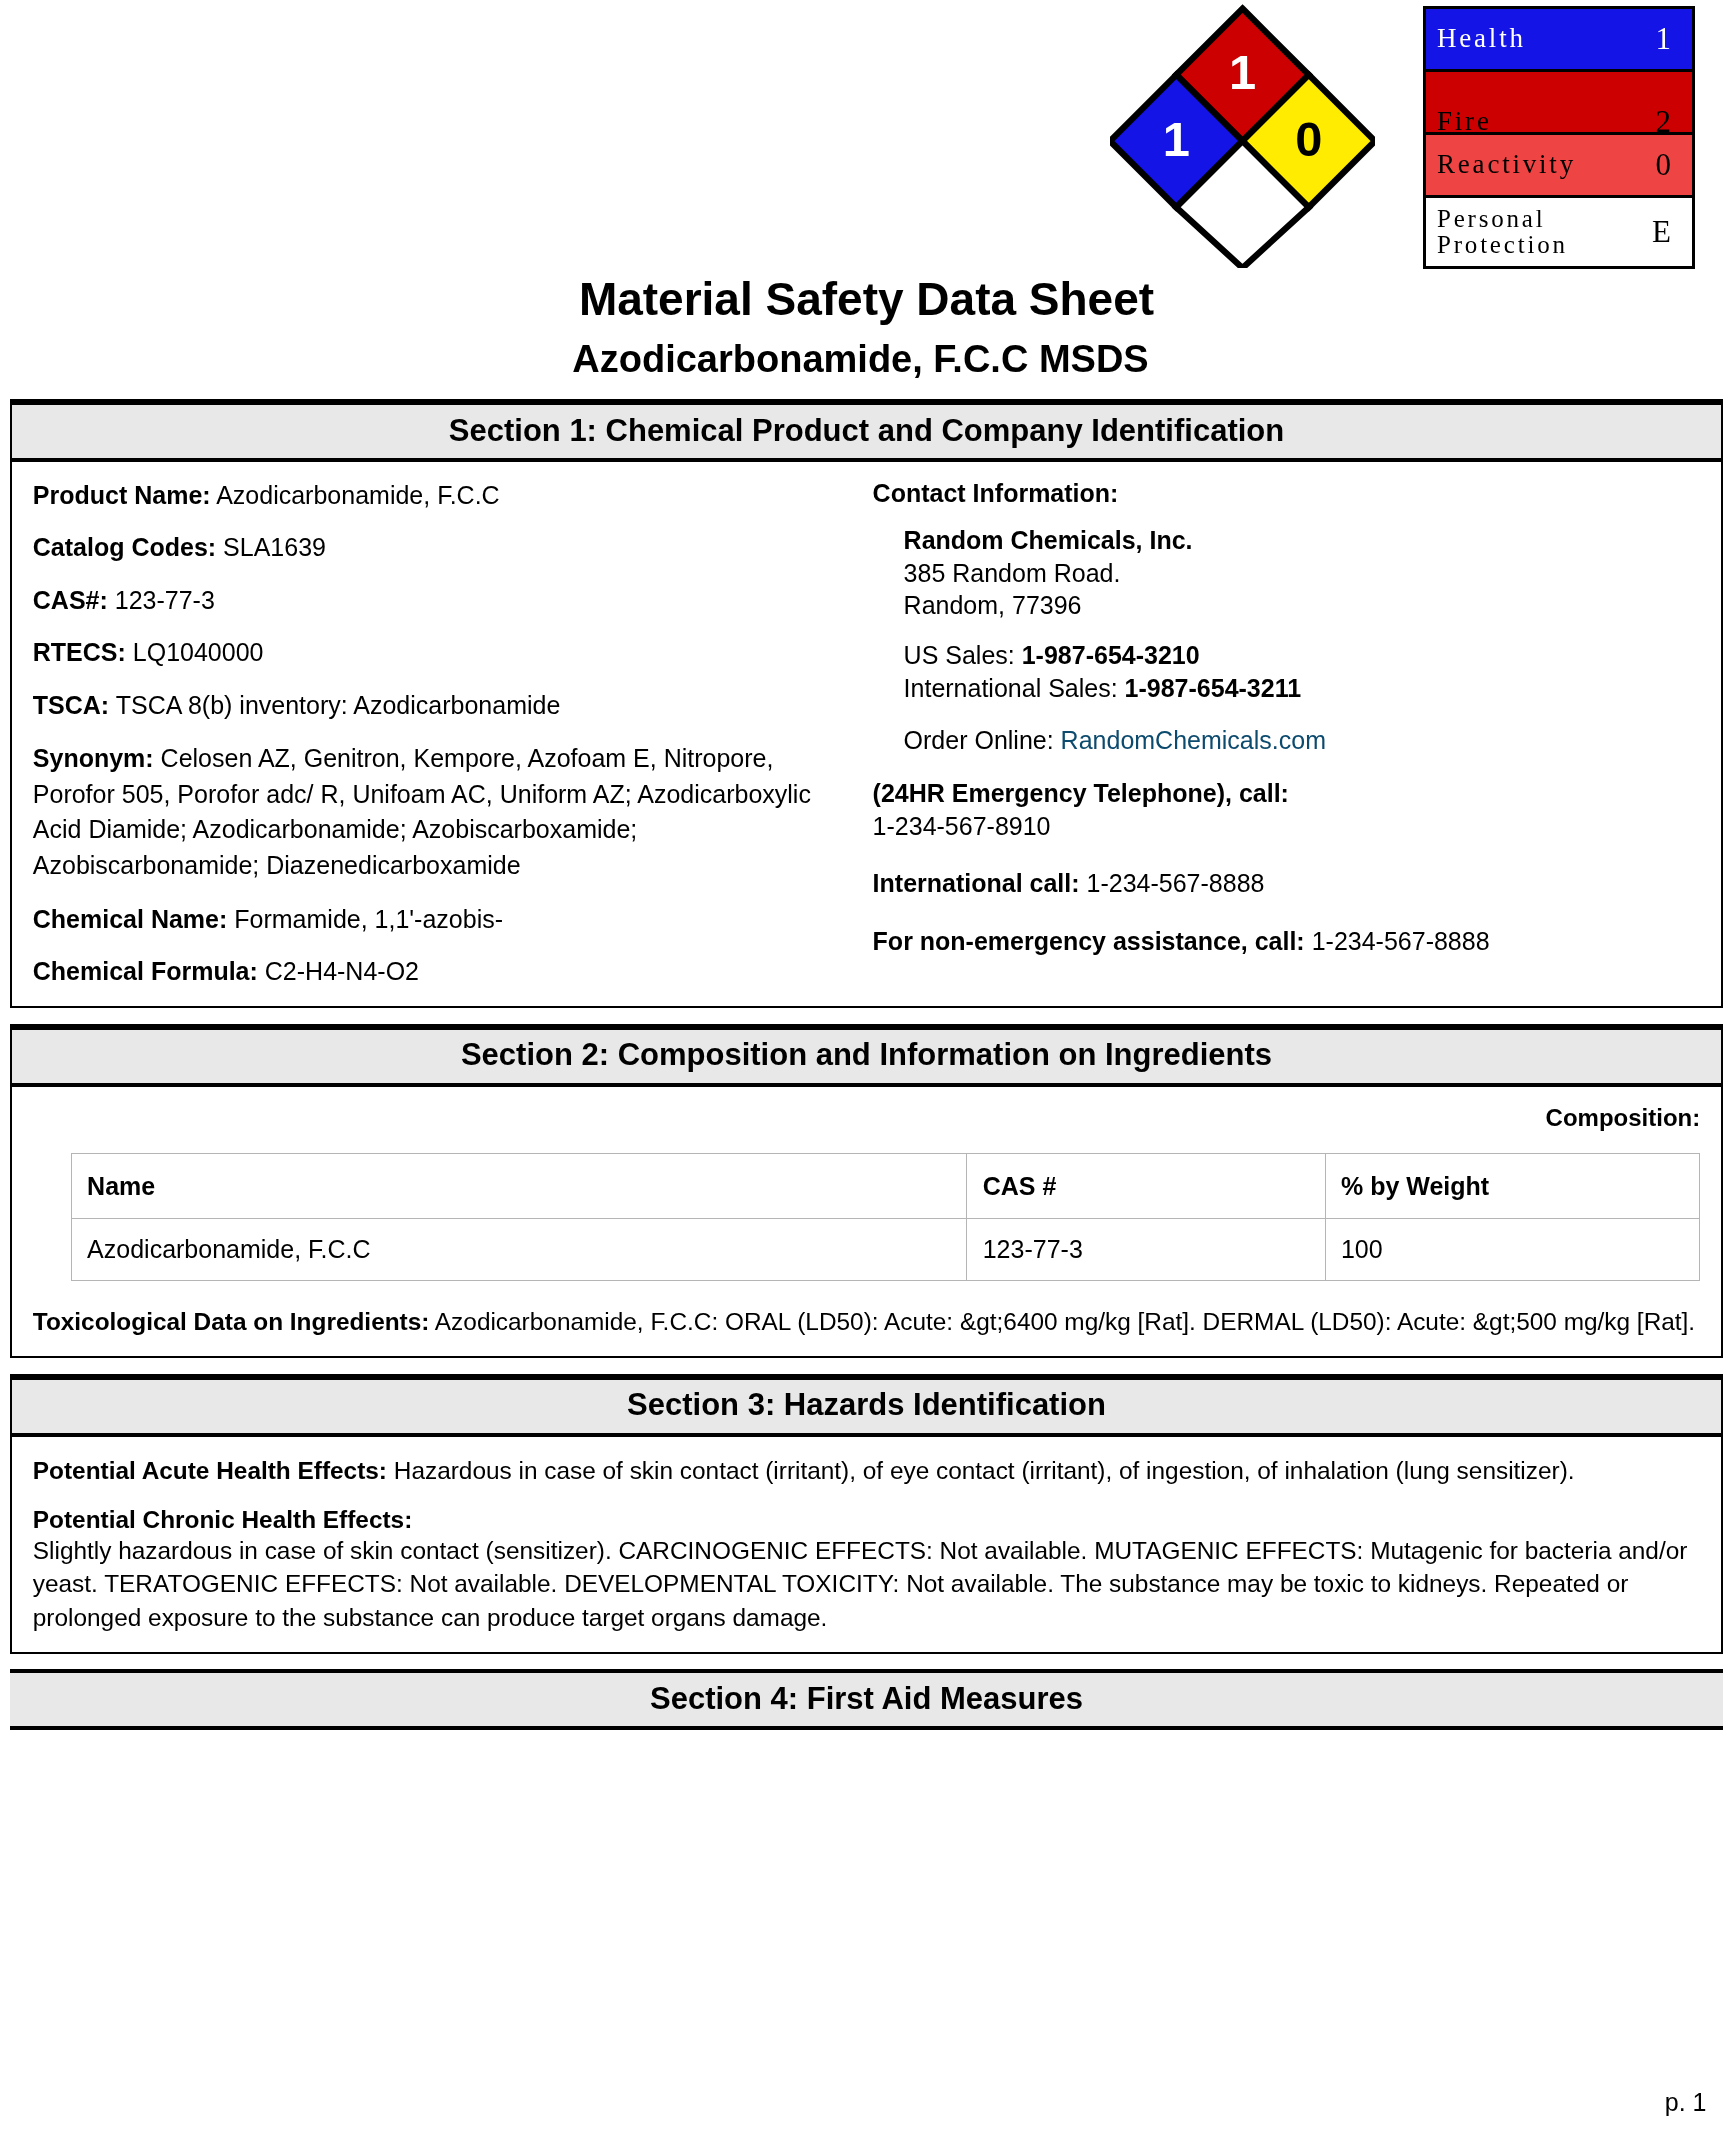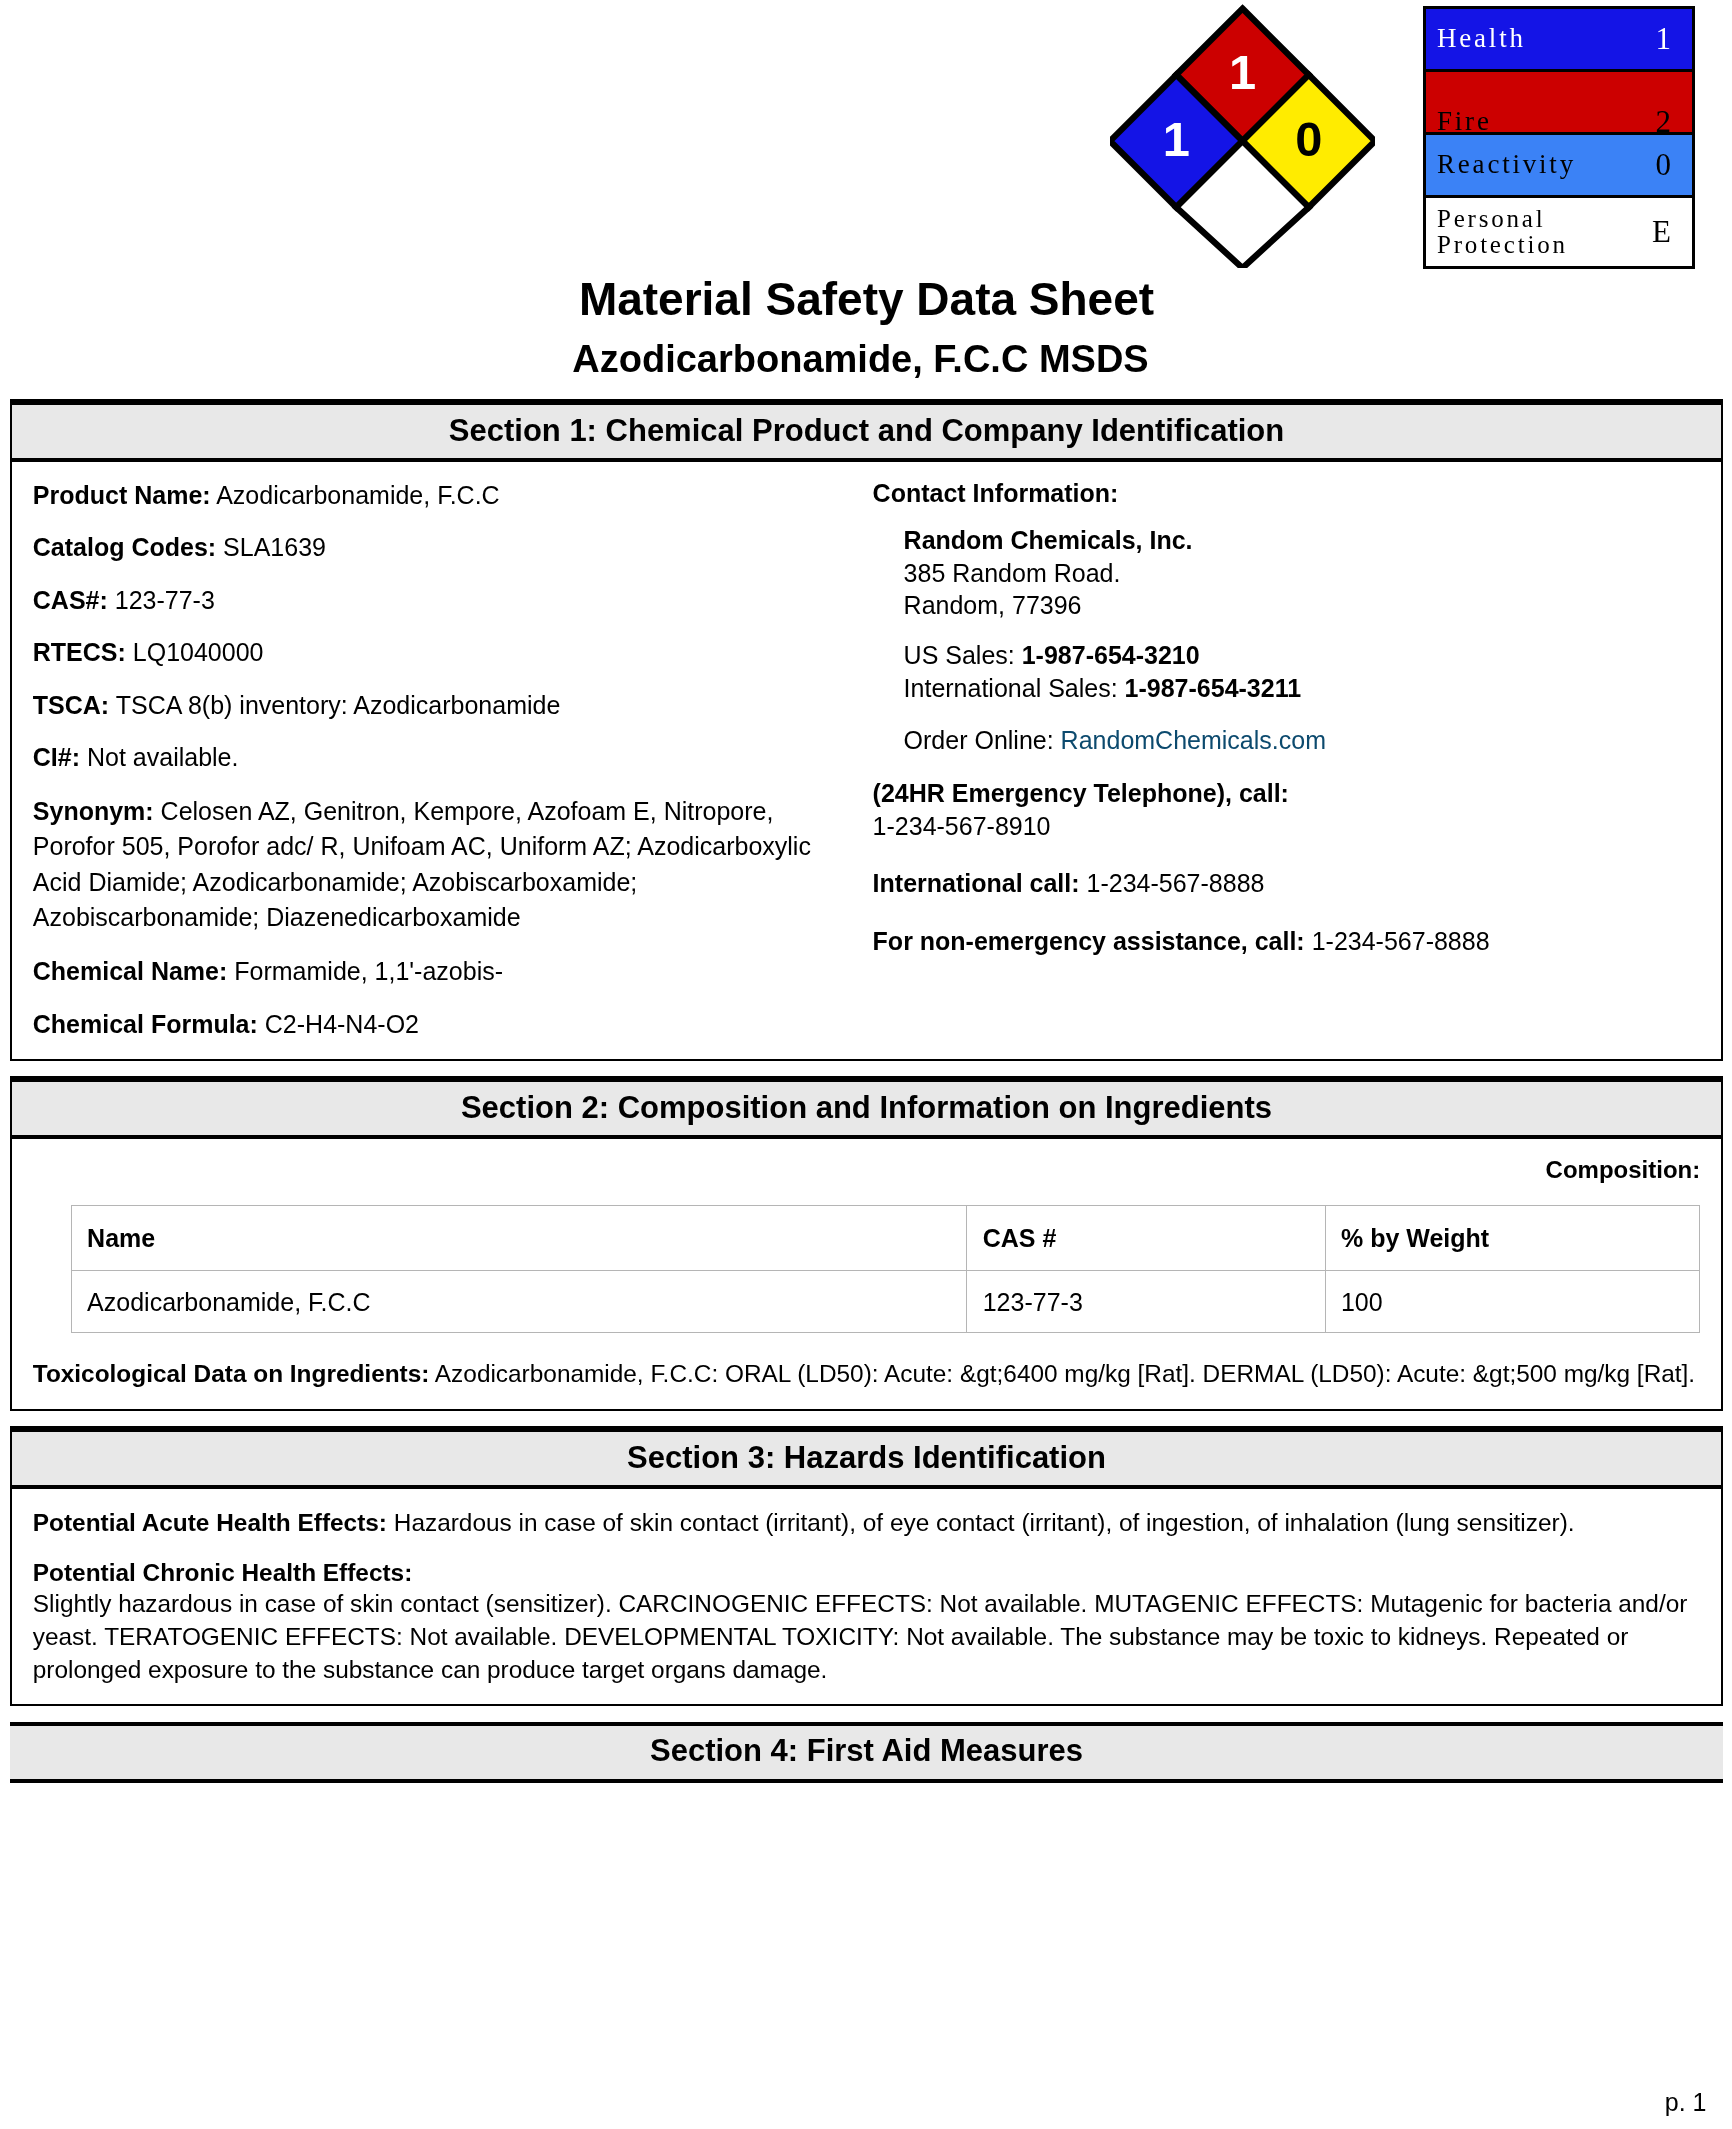--- a/index.html
+++ b/index.html
@@ -45,21 +45,21 @@
   .hazard-row {
     display: flex;
     align-items: center;
     border-bottom: 3.5px solid #000000;
     height: 63px;
     box-sizing: border-box;
   }
   .hazard-row:last-child { border-bottom: none; }
   .hazard-row.health { background: #1414e6; }
   .hazard-row.fire { background: #cc0000; }
-  .hazard-row.reactivity { background: #3b82f6; }
+  .hazard-row.reactivity { background: #ef4444; }
   .hazard-row.protection { background: #ffffff; height: 68px; }
 
   .hazard-label {
     flex: 1 1 auto;
     font-family: "Liberation Serif", serif;
     font-size: 27px;
     letter-spacing: 2.8px;
     padding-left: 11px;
     line-height: 1.02;
   }
@@ -306,23 +306,20 @@
           <b>Catalog Codes:</b><span> SLA1639</span>
         </div>
         <div class="field">
           <b>CAS#:</b><span> 123-77-3</span>
         </div>
         <div class="field">
           <b>RTECS:</b><span> LQ1040000</span>
         </div>
         <div class="field">
           <b>TSCA:</b><span> TSCA 8(b) inventory: Azodicarbonamide</span>
-        </div>
-        <div class="field">
-          <b>CI#:</b><span> Not available.</span>
         </div>
         <div class="synonym-block">
           <b>Synonym:</b><span>   Celosen AZ, Genitron, Kempore, Azofoam E, Nitropore, Porofor 505, Porofor adc/ R, Unifoam AC, Uniform AZ; Azodicarboxylic Acid Diamide; Azodicarbonamide; Azobiscarboxamide; Azobiscarbonamide; Diazenedicarboxamide</span>
         </div>
         <div class="field">
           <b>Chemical Name:</b><span> Formamide, 1,1'-azobis-</span>
         </div>
         <div class="field">
           <b>Chemical Formula:</b><span> C2-H4-N4-O2</span>
         </div>

